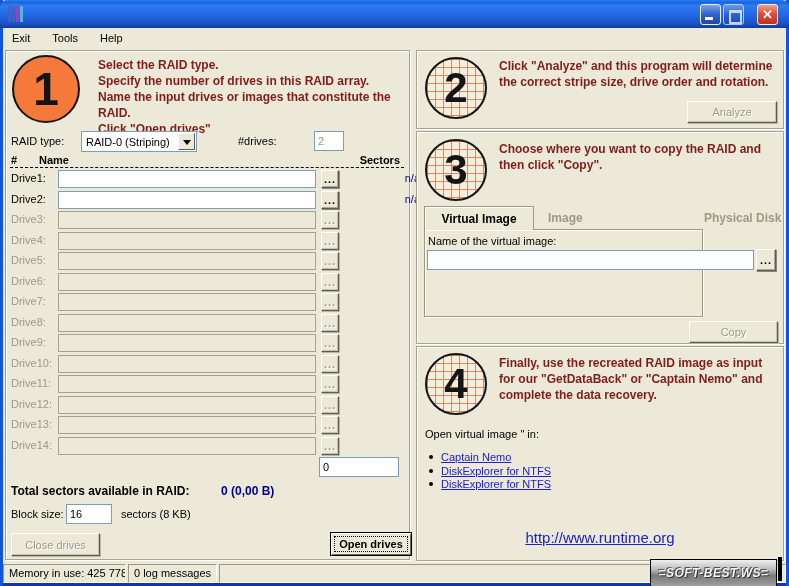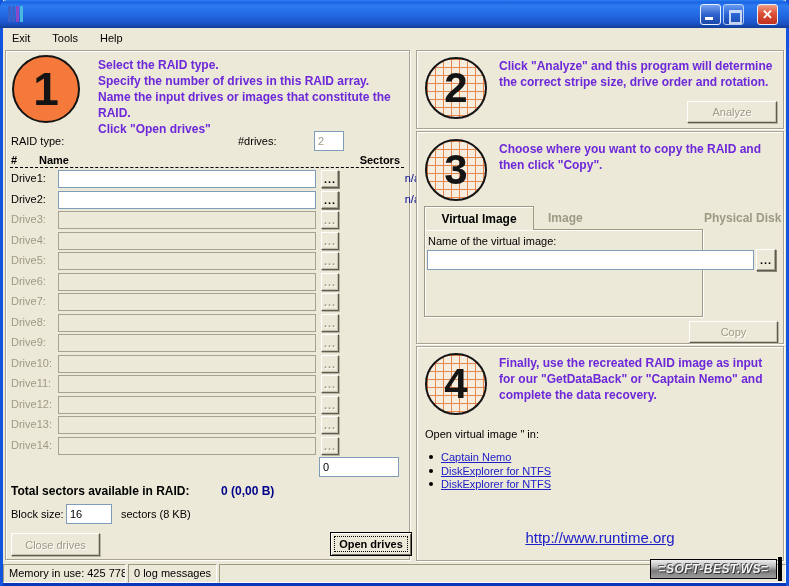--- a/index.html
+++ b/index.html
@@ -47,21 +47,21 @@
   #panel-step2 { left:413px; top:2px;  width:368px; height:79px; }
   #panel-step3 { left:413px; top:83px; width:368px; height:213px; }
   #panel-step4 { left:413px; top:298px;width:368px; height:215px; }
 
   .step-circle { position:absolute; border-radius:50%; border:2px solid #141414;
     display:flex; align-items:center; justify-content:center; font-weight:bold; color:#141414; }
   .circle-solid { background:#F4793B; }
   .circle-hatch { background-color:#F5EDDE;
     background-image: repeating-linear-gradient(to bottom, #E9854E 0 1px, transparent 1px 8px),
                       repeating-linear-gradient(to right, #E9854E 0 1px, transparent 1px 8px); }
-  .green-text { color:#6d28d9; font-weight:bold; font-size:12px; line-height:16px; }
+  .green-text { color:#7f1d1d; font-weight:bold; font-size:12px; line-height:16px; }
 
   
   .btn { position:absolute; background:#ECE9D8; font-family:inherit; font-size:11px; color:#000;
     border:1px solid; border-color:#FFFFFF #5E5B4F #5E5B4F #FFFFFF; box-shadow: inset -1px -1px 0 #ACA899, 1px 1px 0 #8A877A; text-align:center; }
   .btn:disabled, .btn.disabled { color:#9D9A84; text-shadow:1px 1px 0 #fff; box-shadow: inset -1px -1px 0 #C6C3B2, 1px 1px 0 #B8B5A4; }
   .btn-default { border:1px solid #000; box-shadow: inset 1px 1px 0 #FFFFFF, inset -1px -1px 0 #716F64; font-weight:bold; }
   .btn-default::after { content:""; position:absolute; left:3px; top:3px; right:3px; bottom:3px; border:1px dotted #000; }
 
   .tfield { position:absolute; background:#fff; border:1px solid #7F9DB9; font-family:inherit; font-size:11px; padding:2px 3px; color:#000; }
   .tfield:disabled { background:#ECE9D8; border-color:#A5A293; color:#9D9A84; }
@@ -102,21 +102,21 @@
   .link-item { position:absolute; left:24px; color:#2020C8; text-decoration:underline; cursor:pointer; }
   .link-item::before { content:""; position:absolute; left:-12px; top:4px; width:4px; height:4px; border-radius:50%; background:#000; }
   .site-link { position:absolute; left:0; right:0; bottom:14px; text-align:center; color:#2020C8;
     text-decoration:underline; font-size:15px; cursor:pointer; }
 
   
   .statusbar { position:absolute; left:3px; right:3px; bottom:3px; height:19px; background:#ECE9D8; display:flex; gap:2px; }
   .status-cell { height:19px; border:1px solid; border-color:#9D9A84 #FFFFFF #FFFFFF #9D9A84; padding:2px 0 0 5px; overflow:hidden; white-space:nowrap; }
   .cell-memory { width:123px; } .cell-log { width:89px; } .cell-rest { flex:1; }
 
-  .badge { position:absolute; left:650px; top:559px; width:127px; height:20px; z-index:20;
+  .badge { position:absolute; left:650px; top:559px; width:127px; height:28px; z-index:20;
     background:linear-gradient(180deg,#EFEFEF 0%,#BDBDBD 35%,#7A7A7A 60%,#9E9E9E 100%);
     border:1px solid #000; display:flex; align-items:center; justify-content:center;
     font-weight:bold; font-style:italic; font-size:12px; letter-spacing:.5px; color:#F4F4F4;
     text-shadow:1px 1px 0 #333, -1px -1px 0 #555; }
   .badge-bar { position:absolute; left:778px; top:557px; width:4px; height:24px; background:#000; z-index:20; }
 </style>
 </head>
 <body>
 
 <div id="window">
@@ -146,20 +146,24 @@
       <div class="step-circle circle-solid" style="left:6px;top:4px;width:68px;height:68px;font-size:46px;">1</div>
 
       <div class="green-text" style="position:absolute;left:92px;top:6px;width:310px;">
         <div>Select the RAID type.</div>
         <div>Specify the number of drives in this RAID array.</div>
         <div>Name the input drives or images that constitute the RAID.</div>
         <div>Click "Open drives"</div>
       </div>
 
       <span style="position:absolute;left:5px;top:84px;">RAID type:</span>
+      <div class="combo" style="left:75px;top:80px;width:116px;">
+        <span class="combo-text">RAID-0 (Striping)</span>
+        <span class="combo-arrow"></span>
+      </div>
       <span style="position:absolute;left:232px;top:84px;">#drives:</span>
       <input class="tfield gray-text" style="left: 308px; top: 80px; width: 30px; height: 20px;" readonly="" value="2">
 
       <span class="hdr-row" style="left:5px;top:103px;">#</span>
       <span class="hdr-row" style="left:33px;top:103px;">Name</span>
       <span class="hdr-row" style="right:9px;top:103px;position:absolute;font-weight:bold;">Sectors</span>
       <div class="dashed-line" style="top:116px;"></div>
 
       <div>
           <div class="drive-row" style="top: 118px;">

